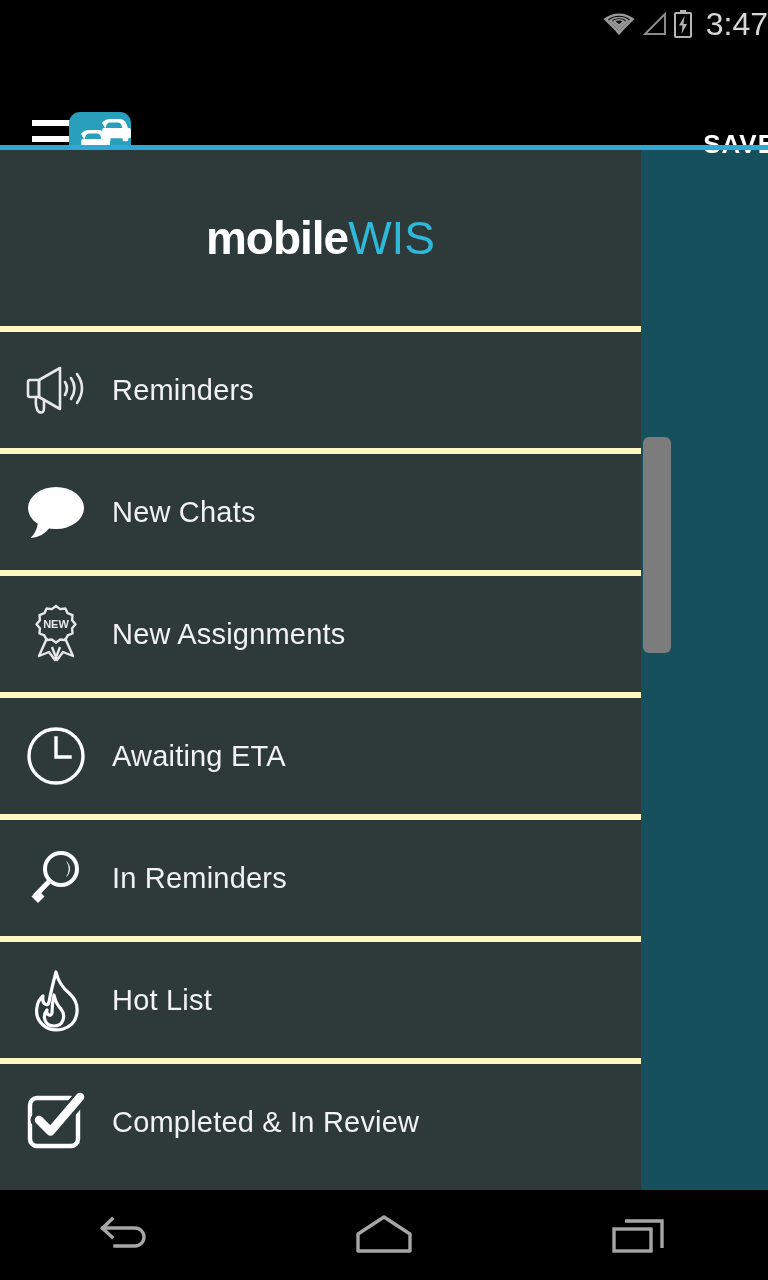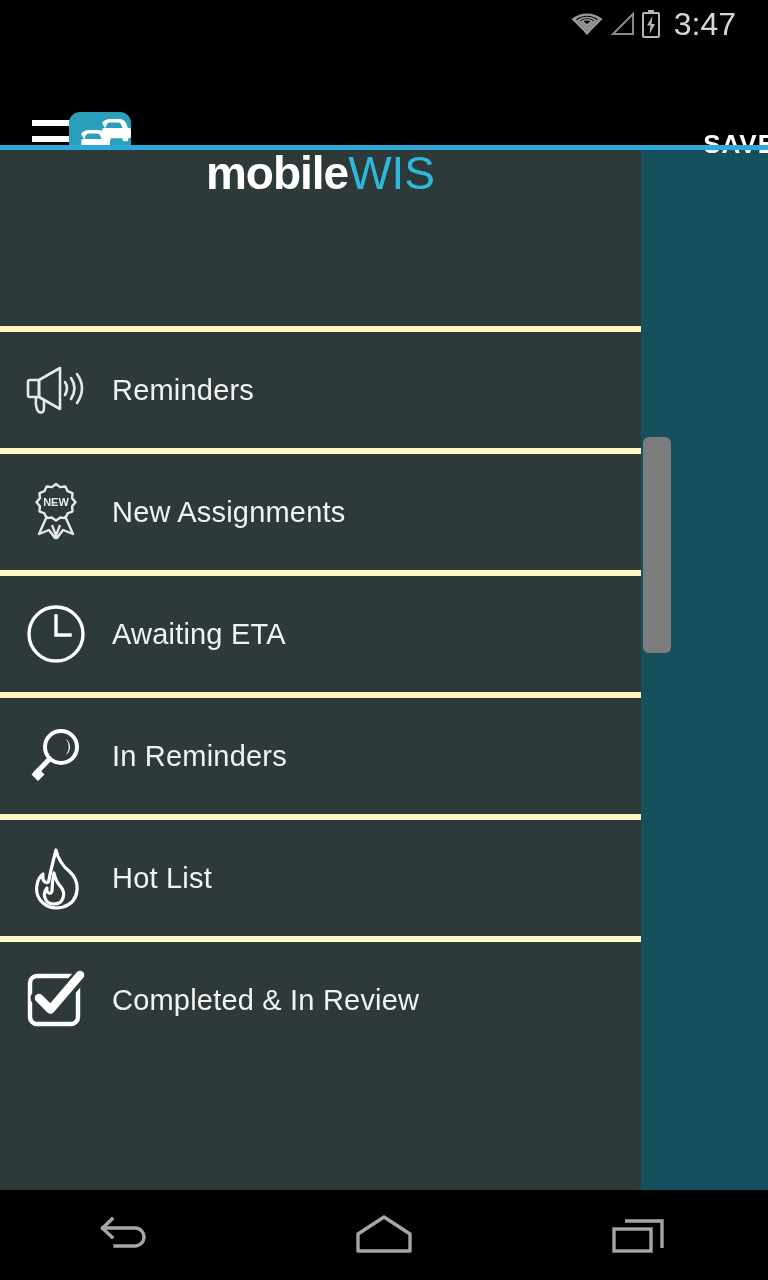--- a/index.html
+++ b/index.html
@@ -8,21 +8,21 @@
     background:#000;
     font-family:"Liberation Sans", sans-serif;
     overflow:hidden;
   }
   #screen{ position:relative; width:768px; height:1280px; background:#000; overflow:hidden; }
 
   
   #status-bar{
     position:absolute; left:0; top:0; width:768px; height:48px;
     background:#000; display:flex; align-items:center; justify-content:flex-end;
-    padding-right:32px;
+    padding-right:0;
   }
   .status-icon{ display:block; margin-right:6px; }
   #status-time{
     color:#d8d8d8; font-size:32px; letter-spacing:0px;
     font-family:"Liberation Sans", sans-serif; margin-left:8px; line-height:1;
   }
 
   
   #action-bar{
     position:absolute; left:0; top:48px; width:768px; height:97px;
@@ -61,21 +61,21 @@
     background:#124754; border-radius:10px;
   }
 
   
   #drawer{
     position:absolute; left:0; top:150px; width:641px; height:1040px;
     background:#2e3a3a;
   }
   #drawer-header{
     position:relative; width:100%; height:176px;
-    display:flex; align-items:flex-start; justify-content:center;
+    display:flex; align-items:center; justify-content:center;
   }
   #drawer-brand{
     font-size:46px; line-height:1; white-space:nowrap; user-select:none;
   }
   #brand-primary{ color:#ffffff; font-weight:bold; letter-spacing:-1px; }
   #brand-secondary{ color:#2eb8d9; font-weight:normal; letter-spacing:0px; }
 
   .drawer-item{
     position:relative; width:100%; height:122px;
     display:flex; align-items:center;
@@ -196,20 +196,29 @@
             <path d="M13 36 q-1 12 3 15 q5 2 5-4 v-8"></path>
             <path d="M42 21 q4 6 0 13"></path>
             <path d="M48 17 q7 10 0 21"></path>
             <path d="M54 13 q10 14 0 29"></path>
           </g>
         </svg>
       </span>
       <span class="item-label">Reminders</span>
     </div>
 
+    <div class="drawer-item">
+      <span class="item-icon">
+        <svg width="64" height="58" viewBox="0 0 64 58">
+          <ellipse cx="32" cy="25" rx="28" ry="21" fill="#ffffff"></ellipse>
+          <path d="M14 40 q-2 11 -8 15 q14 -1 20 -11 z" fill="#ffffff"></path>
+        </svg>
+      </span>
+      <span class="item-label">New Chats</span>
+    </div>
 
     <div class="drawer-item">
       <span class="item-icon">
         <svg width="62" height="62" viewBox="0 0 62 62">
           <g fill="none" stroke="#e8e8e8" stroke-width="2.4" stroke-linejoin="round">
             <path d="M31 3 l4.2 3.1 5.2-0.6 2.2 4.7 4.9 1.9 -0.4 5.2 3.4 4 -3.4 4 0.4 5.2 -4.9 1.9 -2.2 4.7 -5.2-0.6 -4.2 3.1 -4.2-3.1 -5.2 0.6 -2.2-4.7 -4.9-1.9 0.4-5.2 -3.4-4 3.4-4 -0.4-5.2 4.9-1.9 2.2-4.7 5.2 0.6 z"></path>
             <path d="M22 35 l-8 18 10-4 6 8 5-13"></path>
             <path d="M40 35 l8 18 -10-4 -6 8 -5-13"></path>
           </g>
           <text x="31" y="25" text-anchor="middle" fill="#e8e8e8" font-size="11" font-weight="bold" font-family="Liberation Sans, sans-serif">NEW</text>

